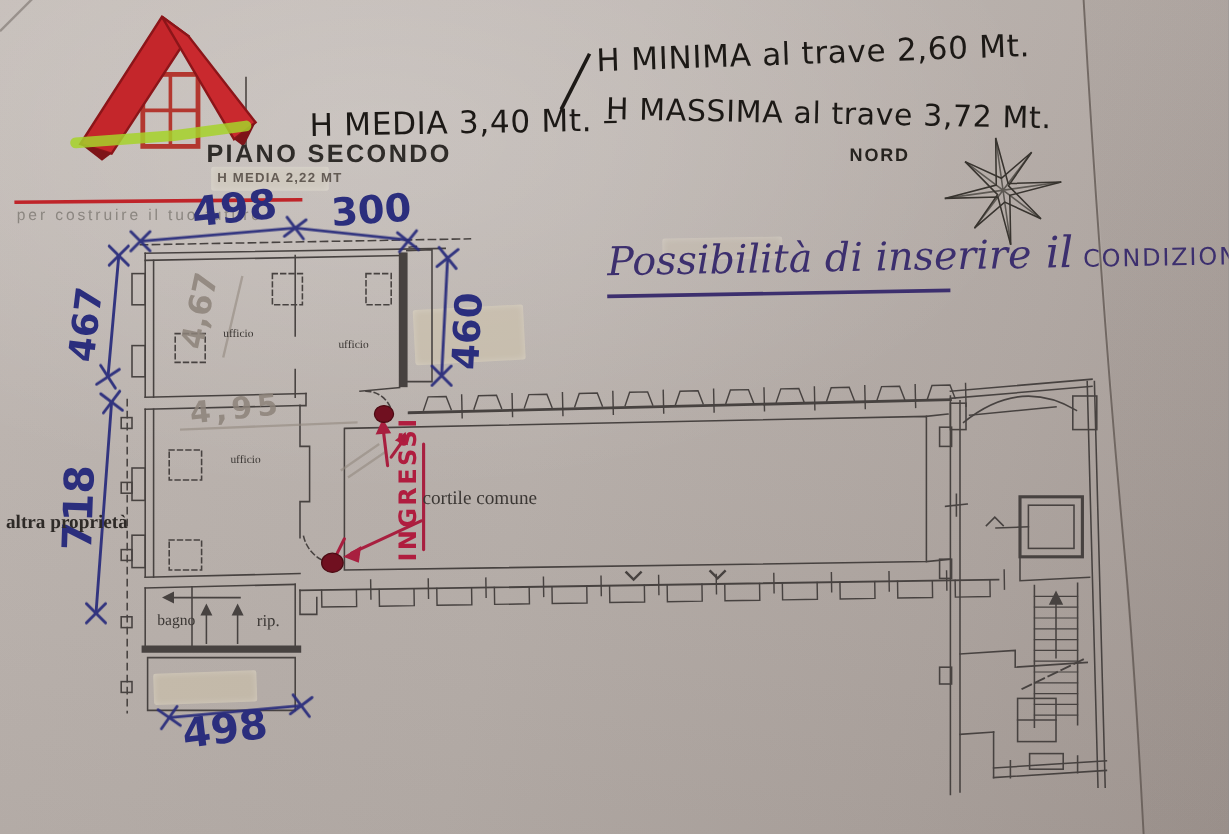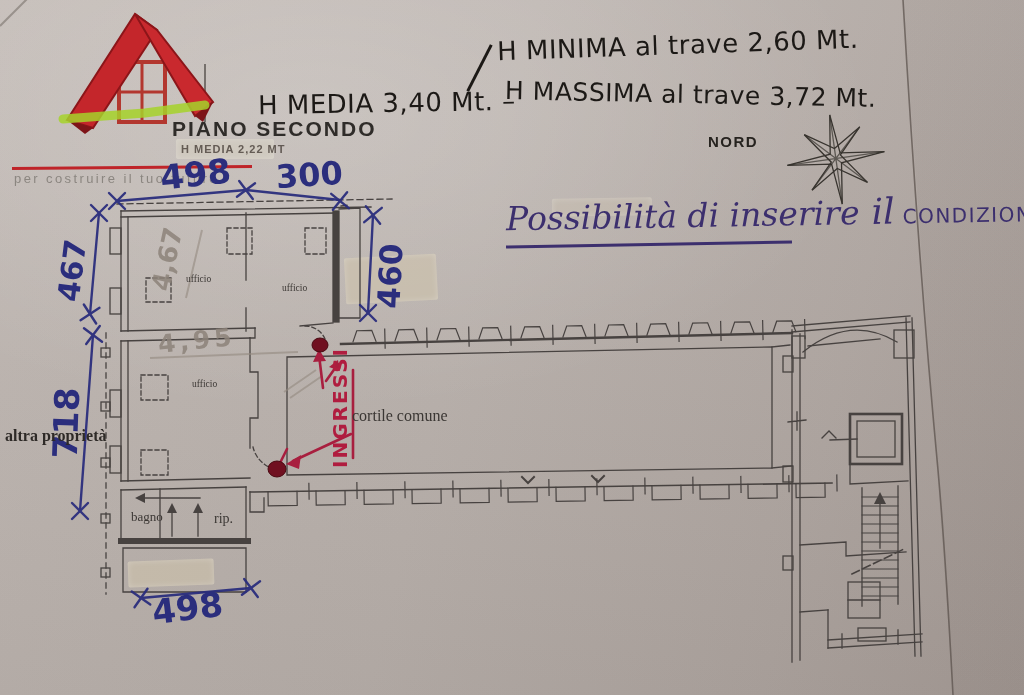--- a/index.html
+++ b/index.html
@@ -251,21 +251,21 @@
     <path d="M80,10 L102,26 L158,98 L140,112 Z" fill="#c9292e" stroke="#8c1519" stroke-width="2"></path>
     <path d="M38,124 L30,130 L12,116" fill="#7e1418" stroke="none"></path>
     <path d="M140,112 L148,118 L158,98" fill="#7e1418" stroke="none"></path>
     <polyline points="8,115 90,109 150,101" fill="none" stroke="#a6d22a" stroke-width="9" opacity=".85" stroke-linecap="round"></polyline>
   </svg>
   <div class="abs brand-underline" style="left:12px;top:166px;width:240px;transform:rotate(-.5deg);"></div>
   <div class="abs floor-title" style="left:172px;top:117px;">PIANO SECONDO</div>
 
   <div class="abs tagline" style="left:14px;top:171px;">per costruire il tuo futuro</div>
   <div class="abs floor-sub" style="left:181px;top:143px;">H MEDIA 2,22 MT</div>
-  <div class="abs nord" style="left:708px;top:133px;text-align:right;">NORD</div>
+  <div class="abs nord" style="left:708px;top:121px;text-align:right;">NORD</div>
 
   <svg class="abs" style="left:786px;top:112px;transform:rotate(-8deg);" width="100" height="95" viewBox="0 0 100 92">
     <g stroke="#38342f" stroke-width="1.3" fill="none">
       <polygon points="50,1 55,40 99,45 55,50 50,91 45,50 1,45 45,40"></polygon>
       <polygon points="78,17 55,42 78,73 50,55 22,73 45,48 22,17 50,35"></polygon>
       <path d="M50,1 L50,91 M1,45 L99,45 M22,17 L78,73 M78,17 L22,73" opacity=".7"></path>
     </g>
   </svg>
 
   <div class="abs hand-black" style="left:497px;top:30px;font-size:26px;transform:rotate(-2deg);">H MINIMA al trave 2,60 Mt.</div>

